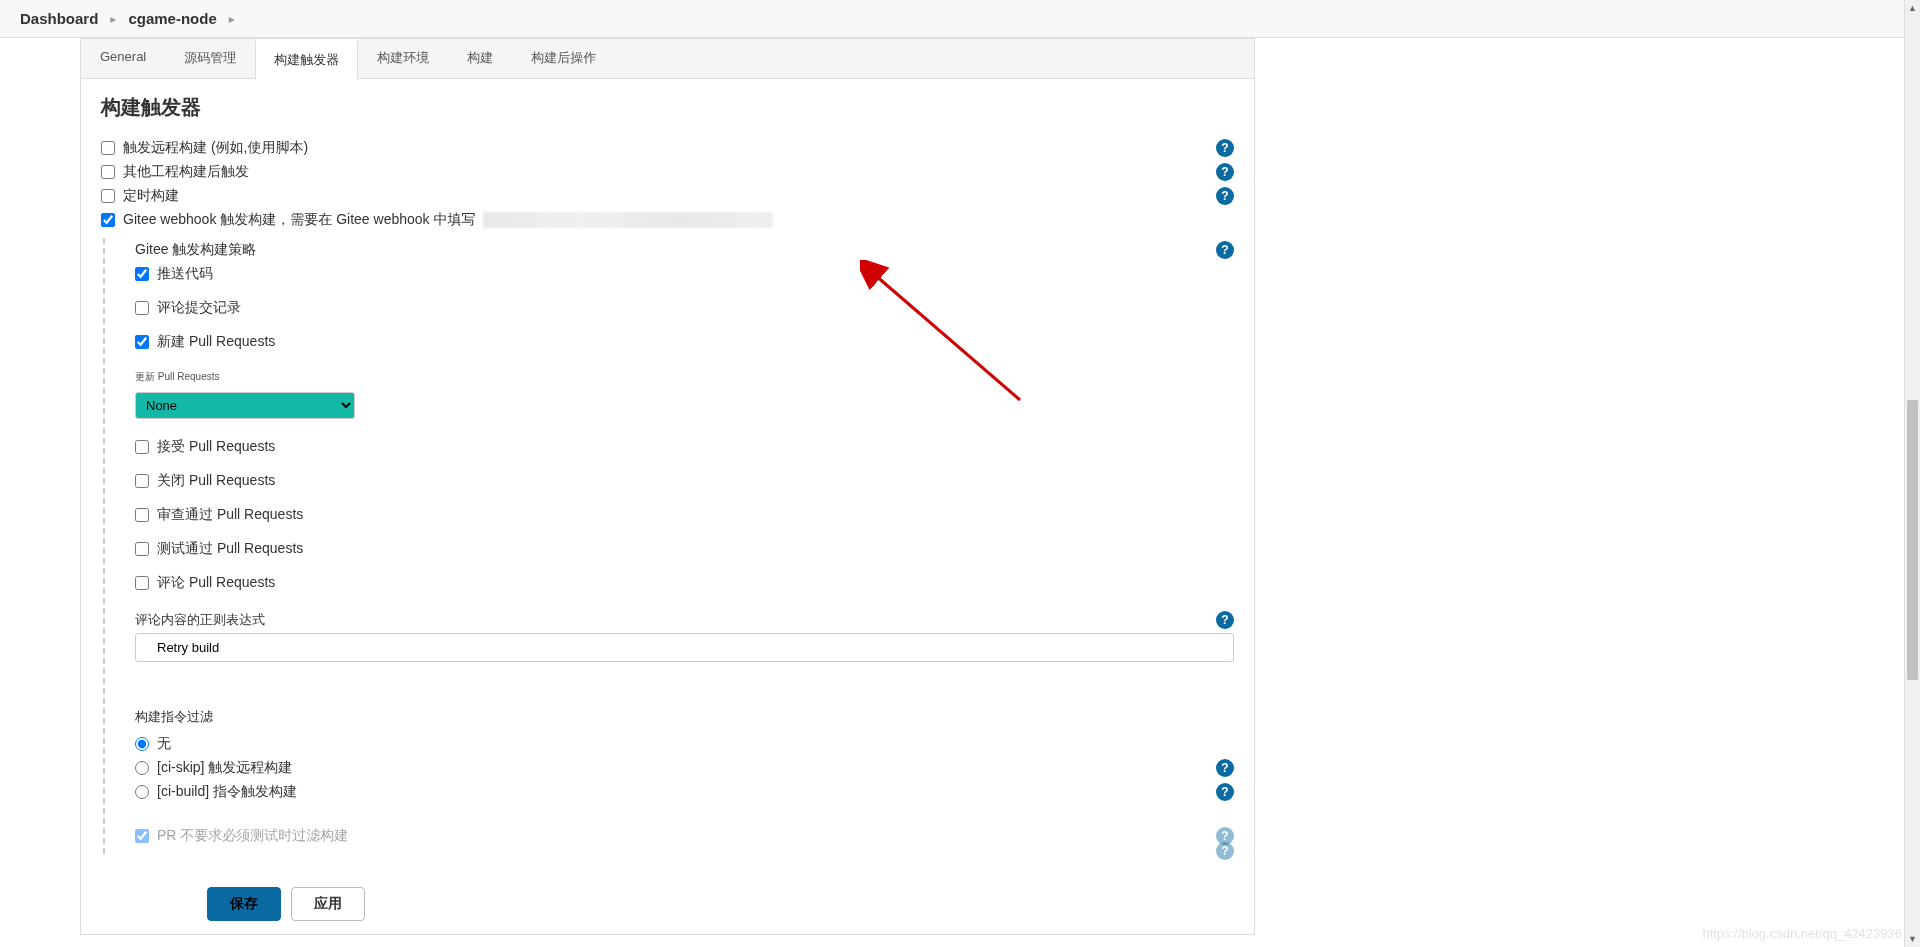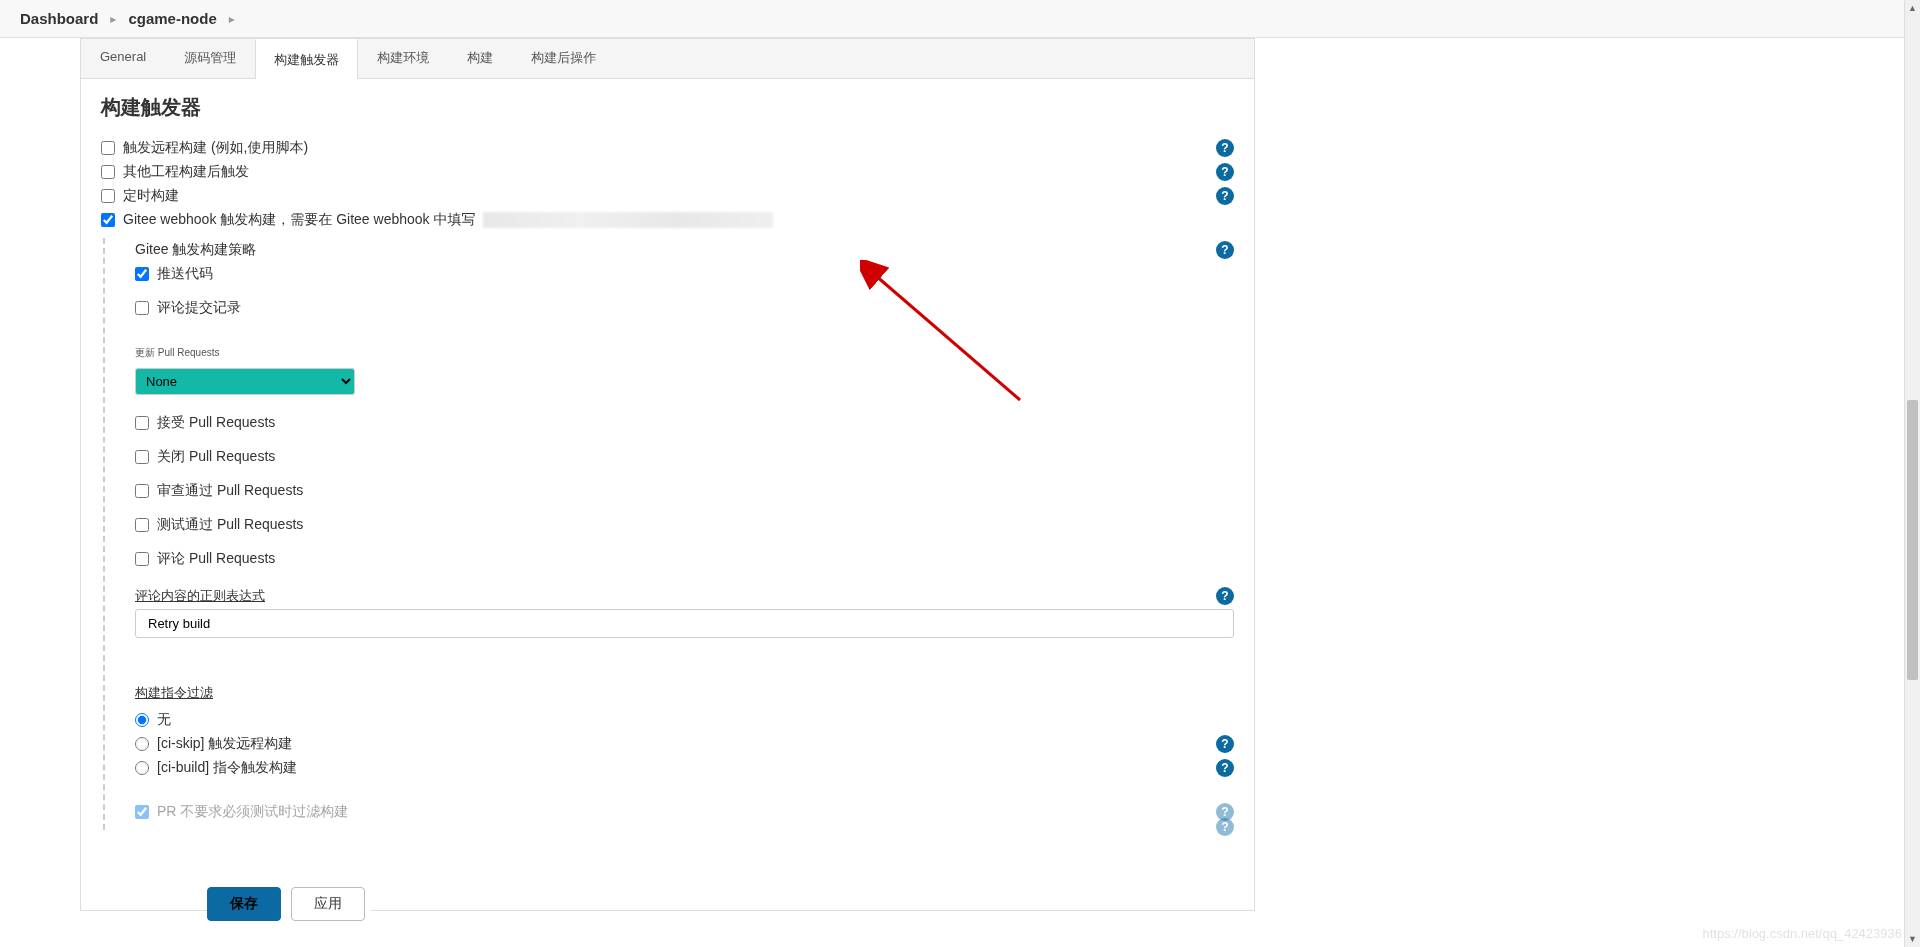--- a/index.html
+++ b/index.html
@@ -116,25 +116,24 @@
       background: #14b8a6;
       cursor: pointer;
       margin-top: 2px;
       margin-bottom: 6px;
     }
     .field-label {
       padding: 6px 0 4px 0;
       font-size: 13px;
       color: #333;
       position: relative;
-      text-decoration: underline;
     }
     input[type="text"] {
       width: 100%;
-      padding: 6px 12px;
+      padding: 6px 21px;
       border: 1px solid #ccc;
       border-radius: 3px;
       font-size: 13px;
     }
     .blurred-text {
       display: inline-block;
       width: 290px;
       height: 16px;
       background: linear-gradient(90deg, #e8e8e8, #f0f0f0, #e8e8e8, #efefef);
       filter: blur(1px);
@@ -149,20 +148,21 @@
       background: #fff;
       padding: 6px 6px 6px 0;
     }
     .radio-group { margin-top: 2px; }
     .btn {
       padding: 7px 22px;
       border-radius: 4px;
       font-size: 14px;
       cursor: pointer;
       border: 1px solid;
+      font-weight: bold;
     }
     .btn-primary {
       background: #0b6aa2;
       border-color: #0b6aa2;
       color: #000000;
       font-weight: 600;
     }
     .btn-default {
       background: #fff;
       border-color: #bbb;
@@ -287,20 +287,26 @@
           </label>
         </div>
         <div class="spacer-10"></div>
         <div class="form-row">
           <label>
             <input type="checkbox" style="">
             <span>评论提交记录</span>
           </label>
         </div>
         <div class="spacer-10"></div>
+        <div class="form-row">
+          <label>
+            <input type="checkbox" checked="" style="">
+            <span>新建 Pull Requests</span>
+          </label>
+        </div>
         <div class="spacer-10"></div>
         <div class="sub-label">更新 Pull Requests</div>
         <select>
           <option>None</option>
         </select>
         <div class="spacer-10"></div>
         <div class="form-row">
           <label>
             <input type="checkbox" style="">
             <span>接受 Pull Requests</span>

